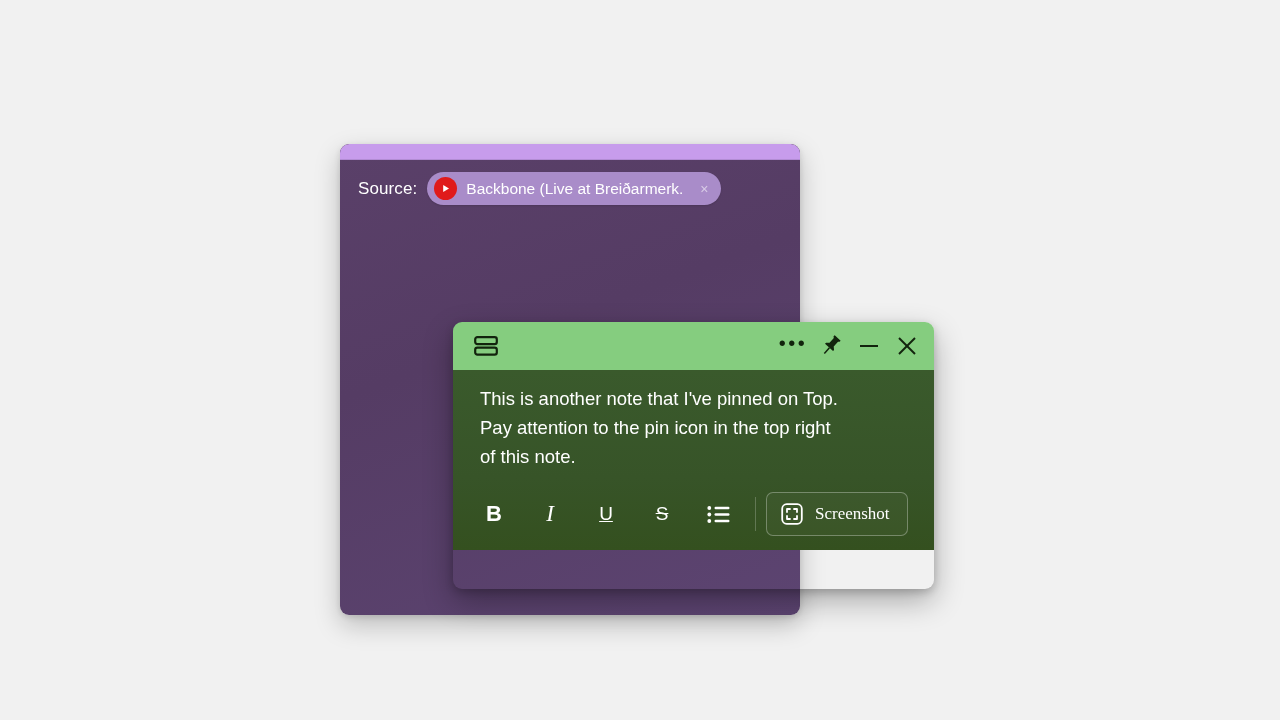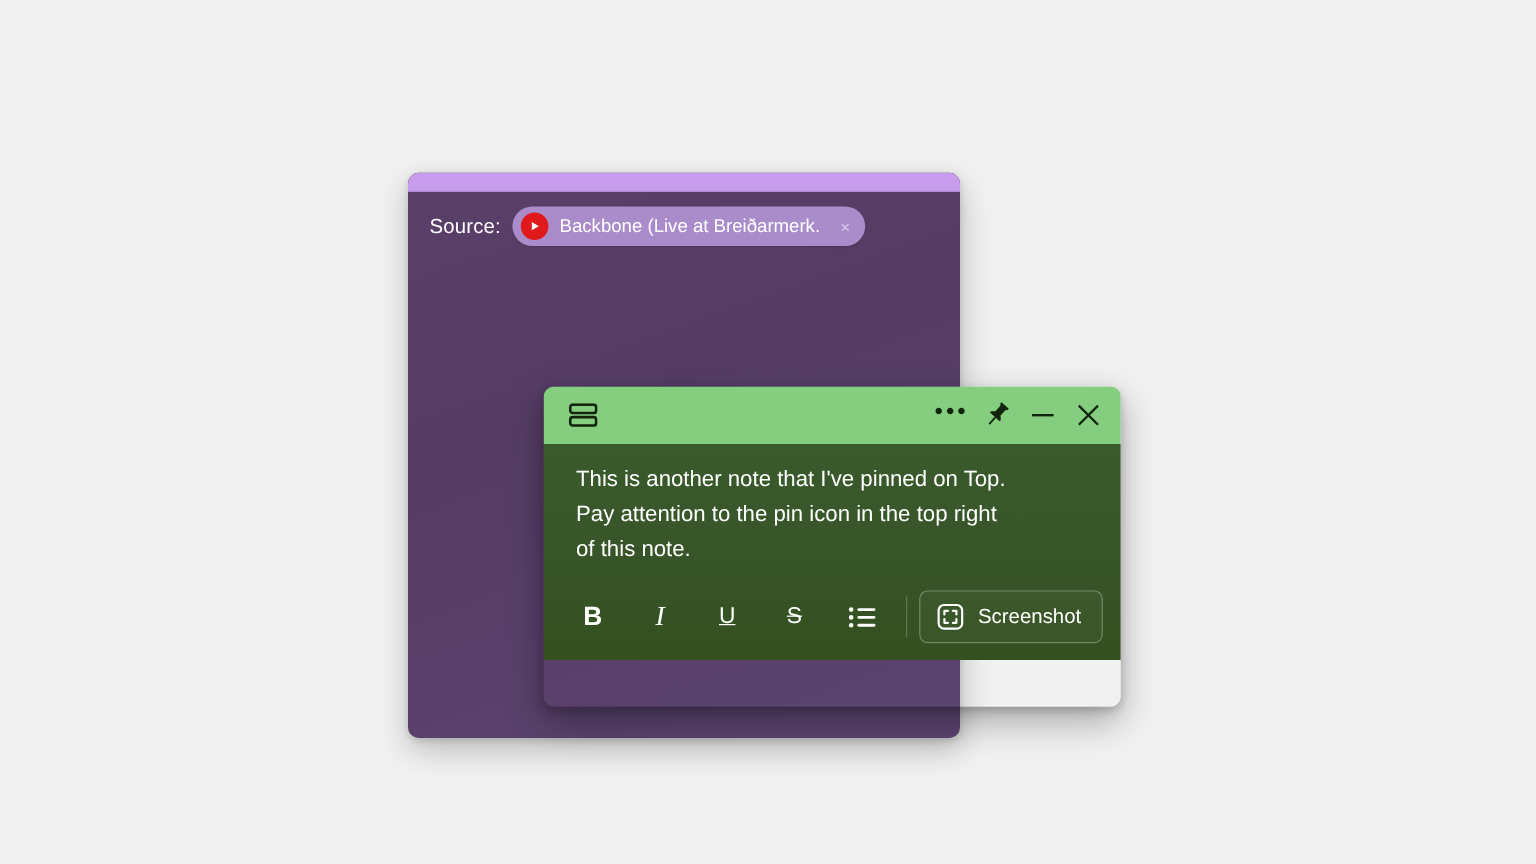--- a/index.html
+++ b/index.html
@@ -201,20 +201,21 @@
     align-items: center;
     gap: 11px;
     height: 42px;
     padding: 0 17px 0 13px;
     border: 1px solid rgba(255,255,255,0.30);
     border-radius: 7px;
     color: #ffffff;
     font-size: 17px;
     cursor: pointer;
     background: rgba(255,255,255,0.03);
+    font-family: Liberation Serif, serif;
   }
   #screenshot-btn svg { display: block; }
 </style>
 </head>
 <body>
 
 <div id="purple-note">
 
   <div id="purple-titlebar"></div>
 

